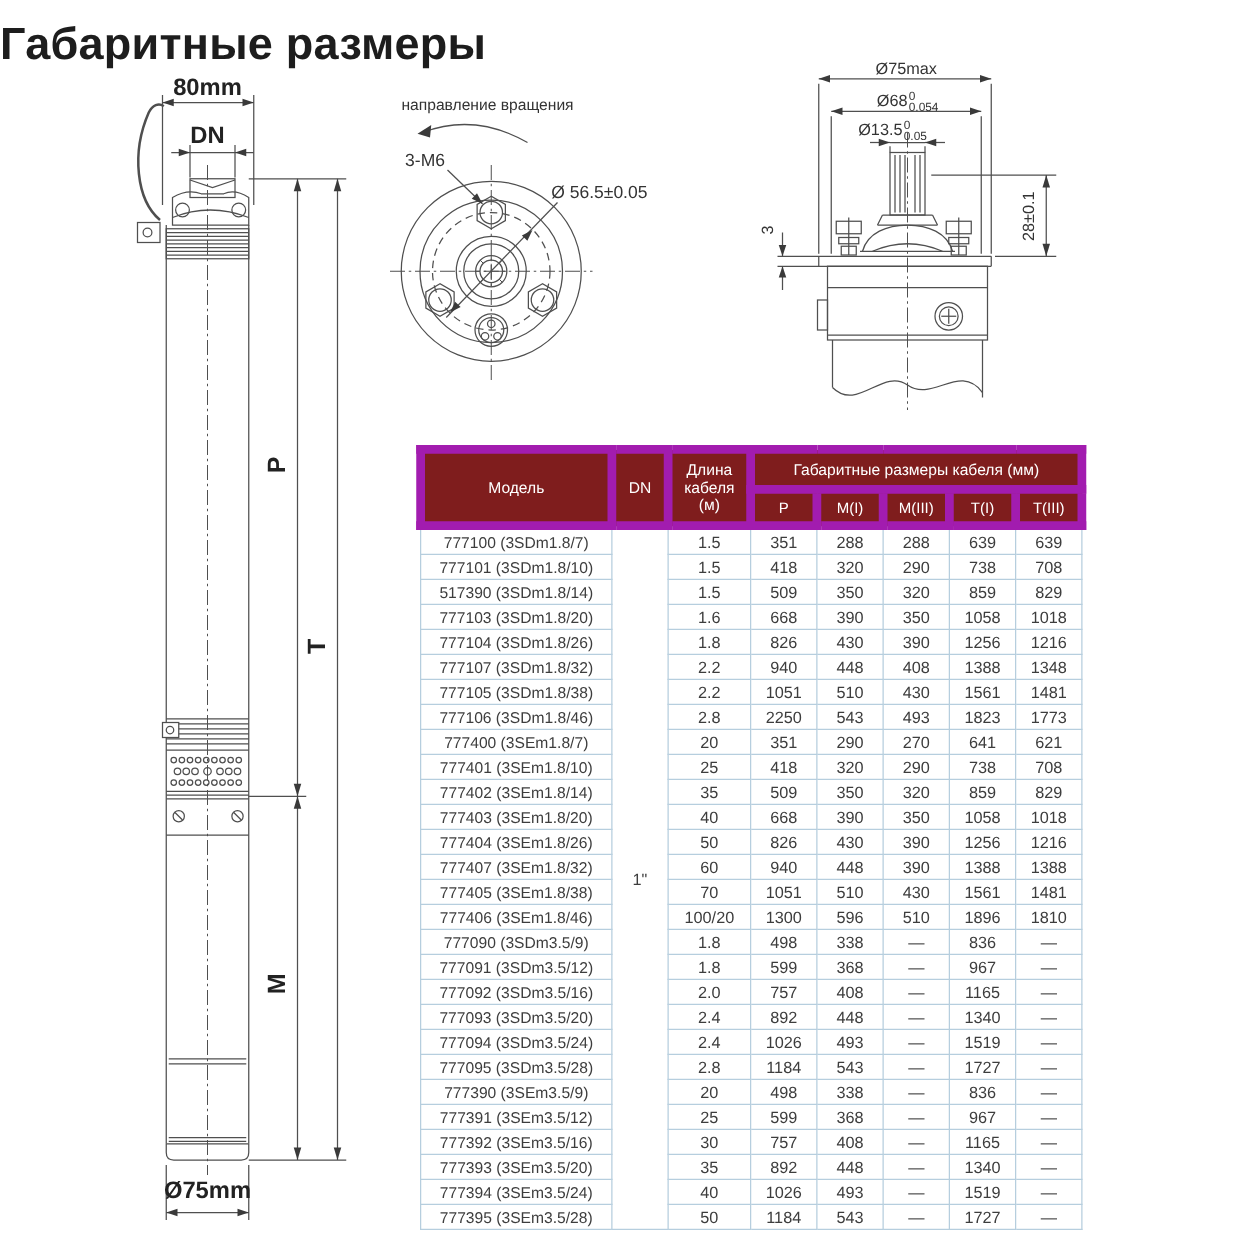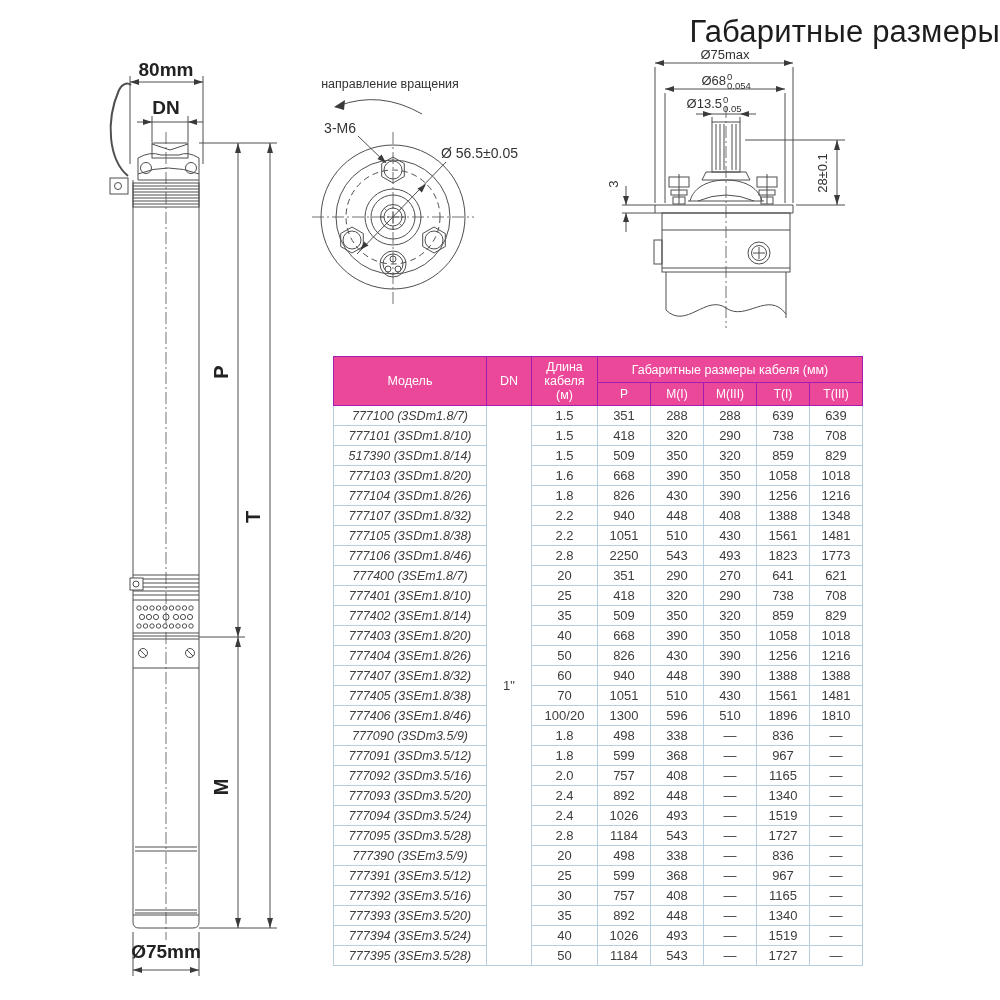--- a/index.html
+++ b/index.html
@@ -1,36 +1,36 @@
 <!DOCTYPE html>
 <html><head>
 <meta charset="utf-8">
 <style>
   html,body{margin:0;padding:0;background:#fff;}
   .canvas{position:relative;width:1000px;height:1000px;background:#fff;overflow:hidden;
           font-family:"Liberation Sans",sans-serif;}
-  .page-title{position:absolute;left:0;right:0;top:14px;text-align:right;
-              font-size:31px;font-weight:400;color:#1d1d1d;letter-spacing:.2px;}
+  .page-title{position:absolute;left:0;right:0;top:14px;text-align:left;
+              font-size:36px;font-weight:700;color:#1d1d1d;letter-spacing:.2px;}
   svg{position:absolute;overflow:visible;}
   svg text{font-family:"Liberation Sans",sans-serif;fill:#333;}
   .dlabel{font-size:19px;font-weight:700;fill:#222;}
   .axlabel{font-size:20px;font-weight:600;fill:#222;}
   .dim{font-size:13px;fill:#333;}
   .dimsm{font-size:9.5px;fill:#333;}
   .rot-note{font-size:12.5px;fill:#333;}
 
   table.dims{position:absolute;left:333px;top:356px;width:529px;border-collapse:collapse;
              table-layout:fixed;background:#fff;}
-  table.dims th{background:#ec4899;color:#fff;border:1px solid #a21caf;font-weight:400;
+  table.dims th{background:#7f1d1d;color:#fff;border:7px solid #a21caf;font-weight:400;
                 font-size:12.5px;padding:0;}
   table.dims thead tr.h1 th{height:25px;}
   table.dims thead tr.h2 th{height:22px;font-size:12px;}
   table.dims td{border:1px solid #b6cede;text-align:center;vertical-align:middle;
                 font-size:13px;color:#3d3d3d;height:19px;padding:0;white-space:nowrap;}
-  table.dims td.model-col{font-size:12.5px;font-style:italic;}
+  table.dims td.model-col{font-size:12.5px;}
   table.dims td.dn-col{font-size:13px;}
 </style>
 </head>
 <body>
 
 <div class="canvas">
 
   <div class="page-title">Габаритные размеры</div>
 
   <svg style="left:95px;top:52px;" width="200" height="930" viewBox="0 0 200 930">

